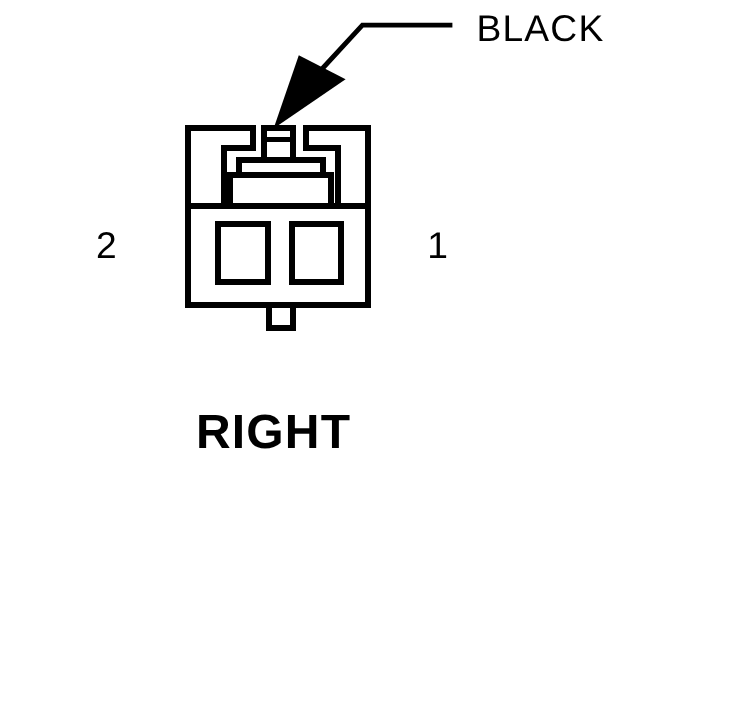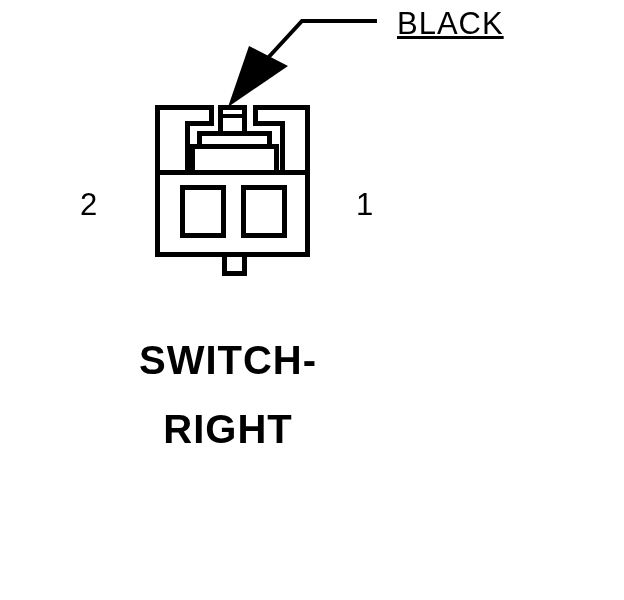--- a/index.html
+++ b/index.html
@@ -6,21 +6,21 @@
   body {
     width: 624px; height: 600px;
     background: #ffffff;
     position: relative;
     overflow: hidden;
     font-family: "Liberation Sans", sans-serif;
     color: #000;
   }
   #drawing { position: absolute; left: 0; top: 0; }
   .label { position: absolute; color: #000; white-space: nowrap; line-height: normal; }
-  #wire-label { left: 397px; top: 6px;  font-size: 31px; letter-spacing: 1px; text-decoration: underline; }
+  #wire-label { left: 397px; top: 6px;  font-size: 31px; letter-spacing: 1px; }
   #pin-left-label  { left: 80px;  top: 187px; font-size: 31px; }
   #pin-right-label { left: 356px; top: 187px; font-size: 31px; }
   #caption {
     position: absolute; left: 38px; top: 326px; width: 380px;
     text-align: center;
     font-size: 40px; font-weight: bold; letter-spacing: 1px;
     line-height: 69px; color: #000;
   }
 </style>
 </head>
@@ -56,17 +56,16 @@
     </g>
   </svg>
 
   <div class="label" id="wire-label">BLACK</div>
 
   <div class="label" id="pin-left-label">2</div>
 
   <div class="label" id="pin-right-label">1</div>
 
   <div id="caption">
-    <div>SWITCH-</div>
     <div>RIGHT</div>
   </div>
 
 </div>
 
 </body></html>

